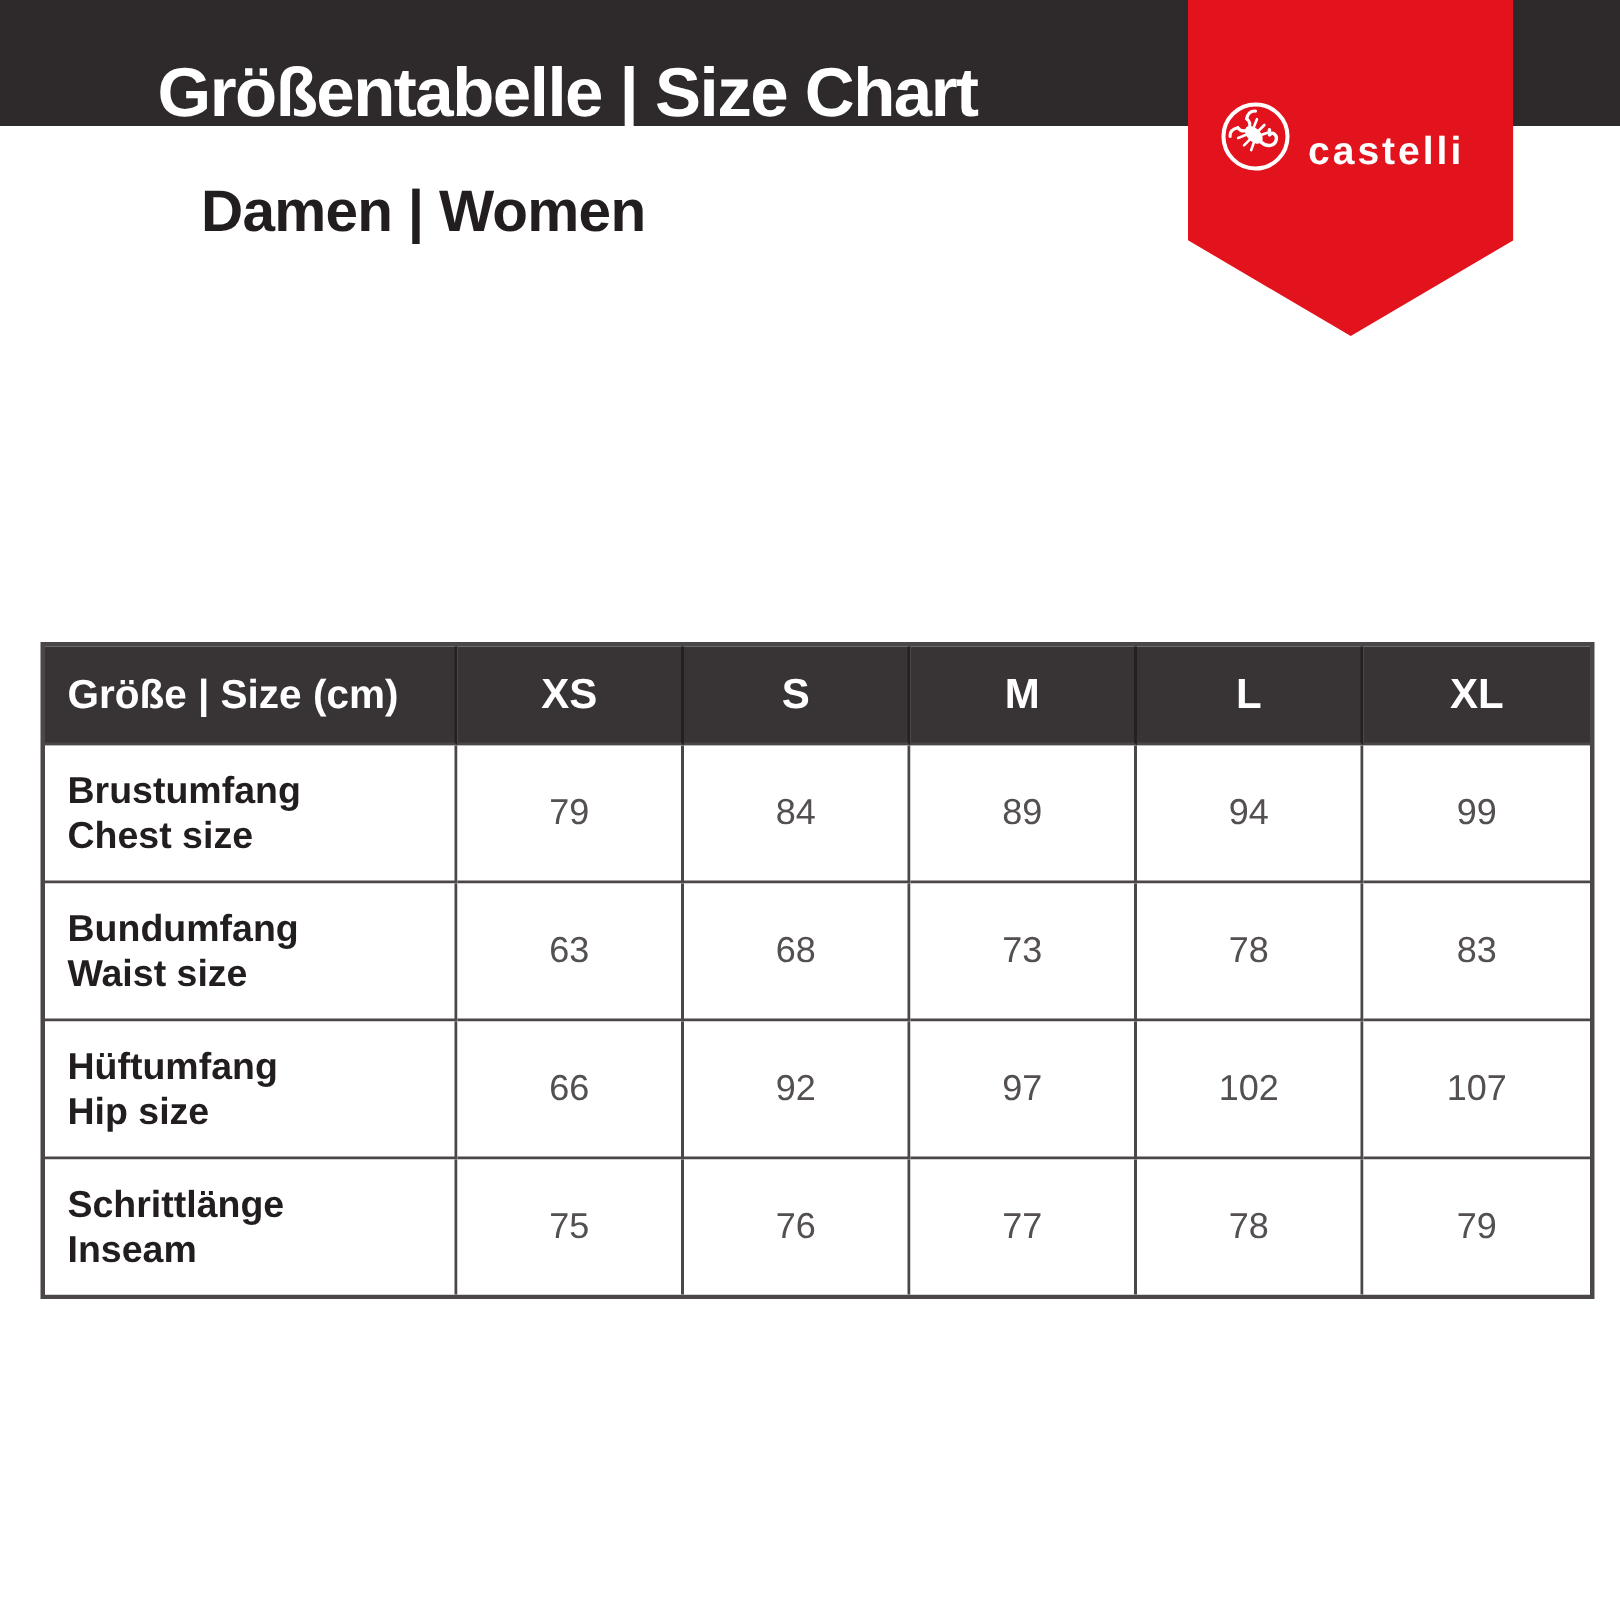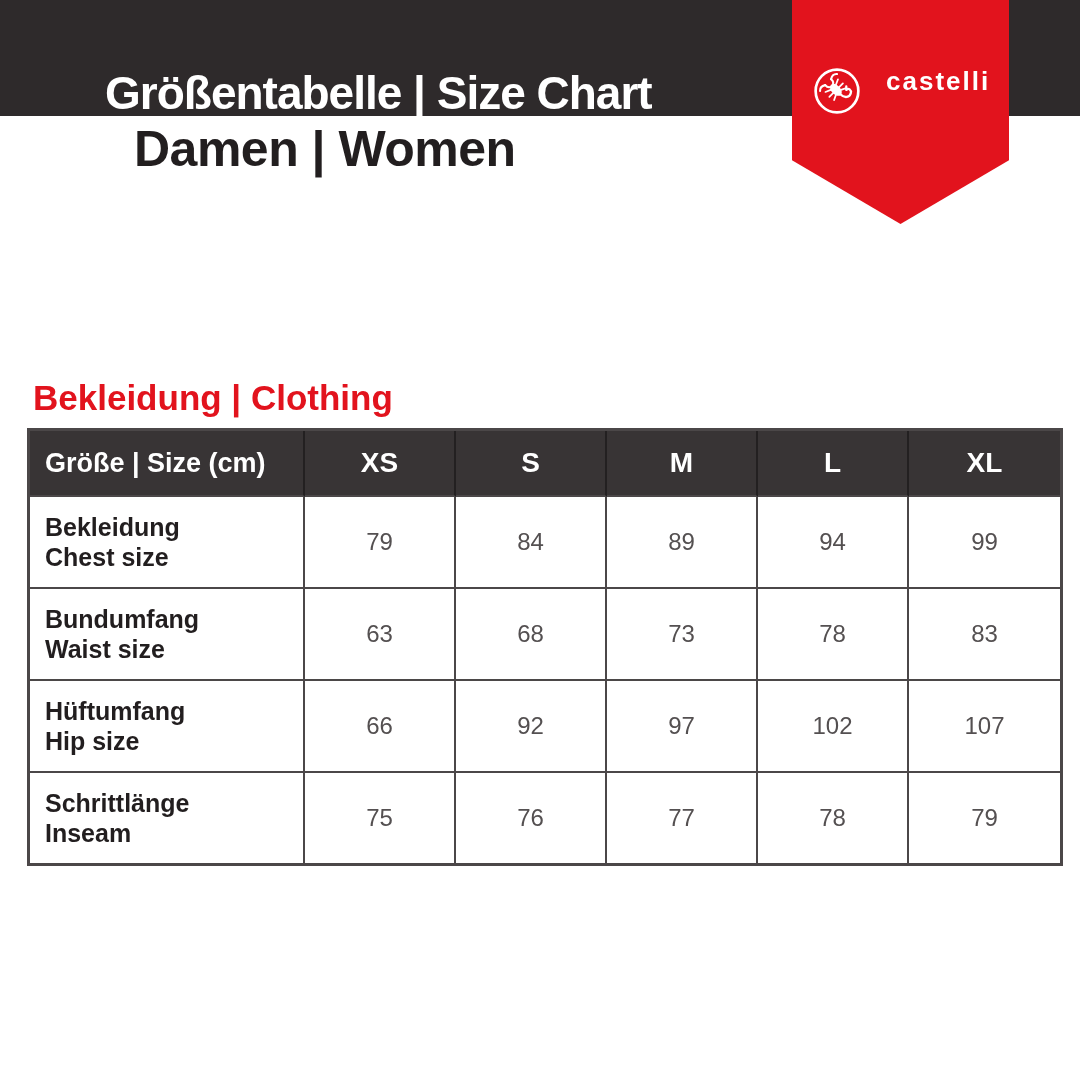--- a/index.html
+++ b/index.html
@@ -14,43 +14,43 @@
   html,body{margin:0;padding:0;}
   body{
     width:1080px;height:1080px;background:#ffffff;
     font-family:"Liberation Sans","DejaVu Sans",sans-serif;
     position:relative;overflow:hidden;
   }
   .canvas{position:absolute;inset:0;}
 
   
   .band{
-    position:absolute;top:0;left:0;width:1080px;height:116px;
+    position:absolute;top:0;left:0;width:1080px;height:84px;
     background:var(--dark);
   }
   .title{
     position:absolute;left:105px;bottom:-4px;margin:0;
     font-size:46px;font-weight:bold;letter-spacing:-1px;
     color:#ffffff;white-space:nowrap;
   }
   .subtitle{
     position:absolute;left:134px;top:120px;margin:0;
-    font-size:50px;font-weight:bold;letter-spacing:-0.5px;
+    font-size:39px;font-weight:bold;letter-spacing:-0.5px;
     color:var(--label-text);white-space:nowrap;
   }
 
   
   .pennant{
     position:absolute;left:792px;top:0;width:217px;height:224px;
     background:var(--red);
     clip-path:polygon(0 0,100% 0,100% 71.5%,50% 100%,0 71.5%);
   }
   .brand-row{
     position:absolute;top:66px;left:20px;
-    display:flex;align-items:flex-start;gap:24px;
+    display:flex;align-items:flex-end;gap:10px;
   }
   .logo svg{width:50px;height:50px;display:block;}
   .wordmark{
     color:#ffffff;font-size:26px;font-weight:bold;
     letter-spacing:2px;text-transform:lowercase;white-space:nowrap;
   }
 
   
   .section-heading{
     position:absolute;left:33px;top:378px;margin:0;
@@ -121,21 +121,20 @@
             <path d="M31.2 29.6 l2.2 -2.4" stroke-width="2.2"></path>
           </g>
         </svg>
       </span>
       <span class="wordmark">castelli</span>
     </div>
   </div>
 
   <h2 class="subtitle">Damen | Women</h2>
 
-  <h3 class="section-heading">Bekleidung | Clothing</h3>
 
   <table class="size-table">
     <colgroup>
       <col style="width:275px">
       <col style="width:151px">
         <col style="width:151px">
         <col style="width:151px">
         <col style="width:151px">
         <col style="width:151px">
     </colgroup>
@@ -145,21 +144,21 @@
         <th>XS</th>
         <th>S</th>
         <th>M</th>
         <th>L</th>
         <th>XL</th>
       </tr>
     </thead>
     <tbody>
       <tr>
         <th class="row-label">
-          <span>Bekleidung</span>
+          <span>Brustumfang</span>
           <span>Chest size</span>
         </th>
         <td class="val">79</td>
         <td class="val">84</td>
         <td class="val">89</td>
         <td class="val">94</td>
         <td class="val">99</td>
       </tr>
       <tr>
         <th class="row-label">

